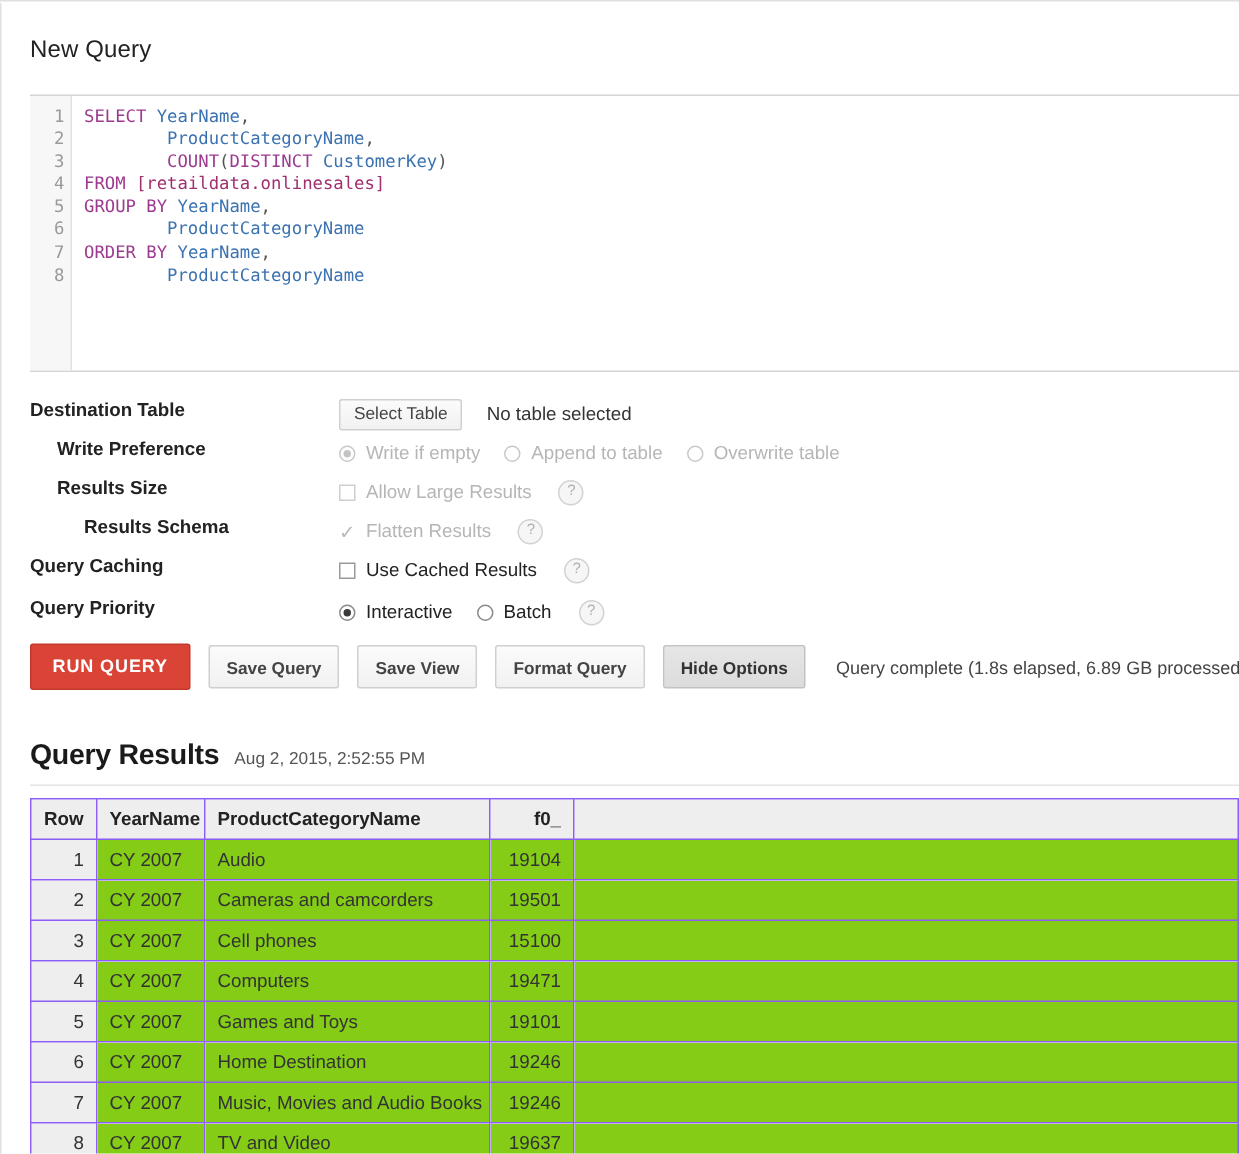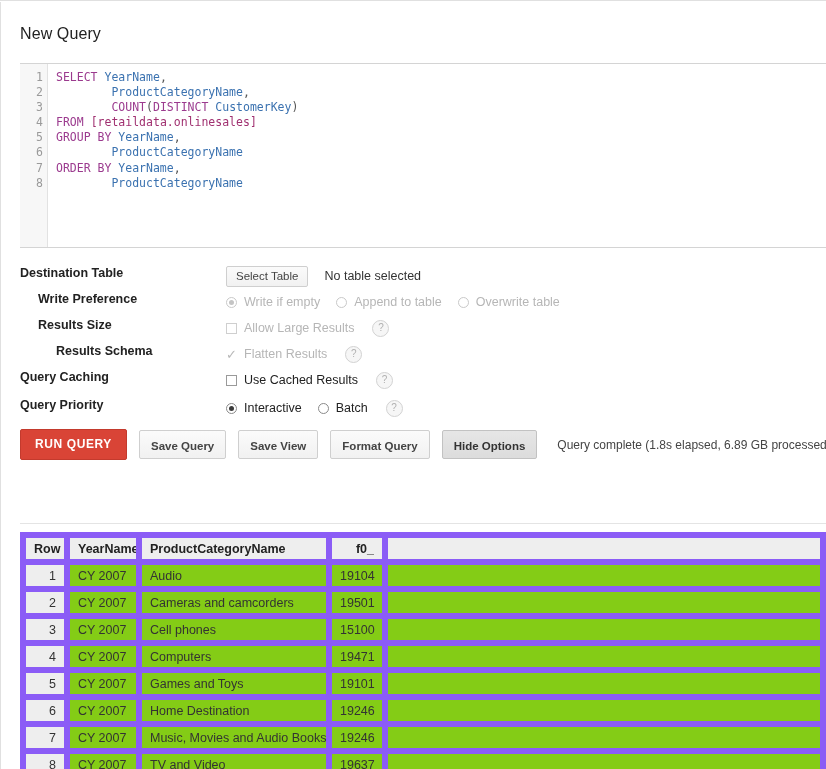--- a/index.html
+++ b/index.html
@@ -278,21 +278,21 @@
     position: absolute;
     left: 20px;
     top: 531px;
     width: 806px;
     border-collapse: collapse;
     font-size: 12.5px;
     table-layout: fixed;
   }
   table.results th,
   table.results td {
-    border: 6px solid #8b5cf6;
+    border: 1px solid #8b5cf6;
     padding: 0 8px;
     height: 27px;
     box-sizing: border-box;
     overflow: hidden;
     white-space: nowrap;
   }
   table.results thead th {
     background: #eeeeee;
     font-weight: bold;
     color: #222;
@@ -416,20 +416,24 @@
 
   <div class="action-bar">
     <span class="btn primary">RUN QUERY</span>
     <span class="btn">Save Query</span>
     <span class="btn">Save View</span>
     <span class="btn">Format Query</span>
     <span class="btn pressed">Hide Options</span>
     <span class="status-text">Query complete (1.8s elapsed, 6.89 GB processed)</span>
   </div>
 
+  <div class="results-head">
+    <span class="results-title">Query Results</span>
+    <span class="results-time">Aug 2, 2015, 2:52:55 PM</span>
+  </div>
   <div class="results-sep"></div>
 
   <table class="results">
     <thead>
       <tr>
         <th class="col-row">Row</th>
         <th class="col-year">YearName</th>
         <th class="col-cat">ProductCategoryName</th>
         <th class="col-f0">f0_</th>
         <th class="col-fill"></th>

